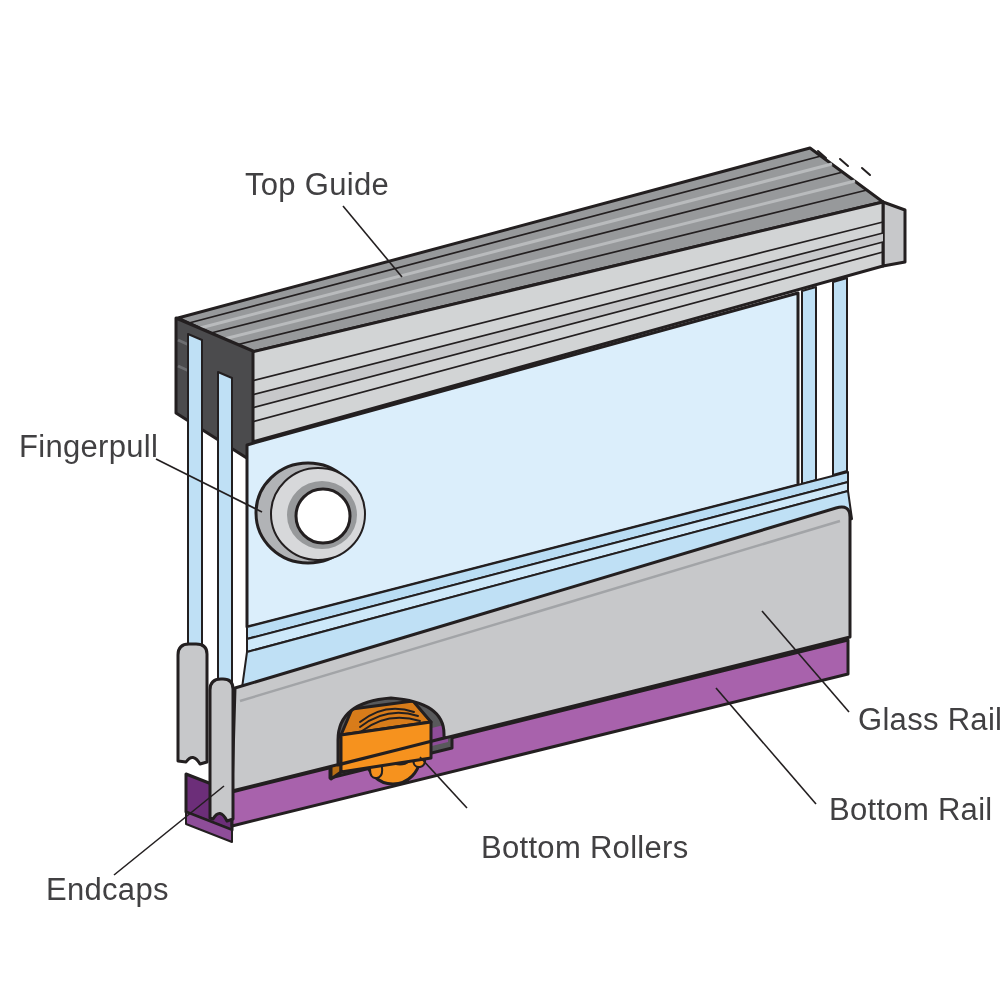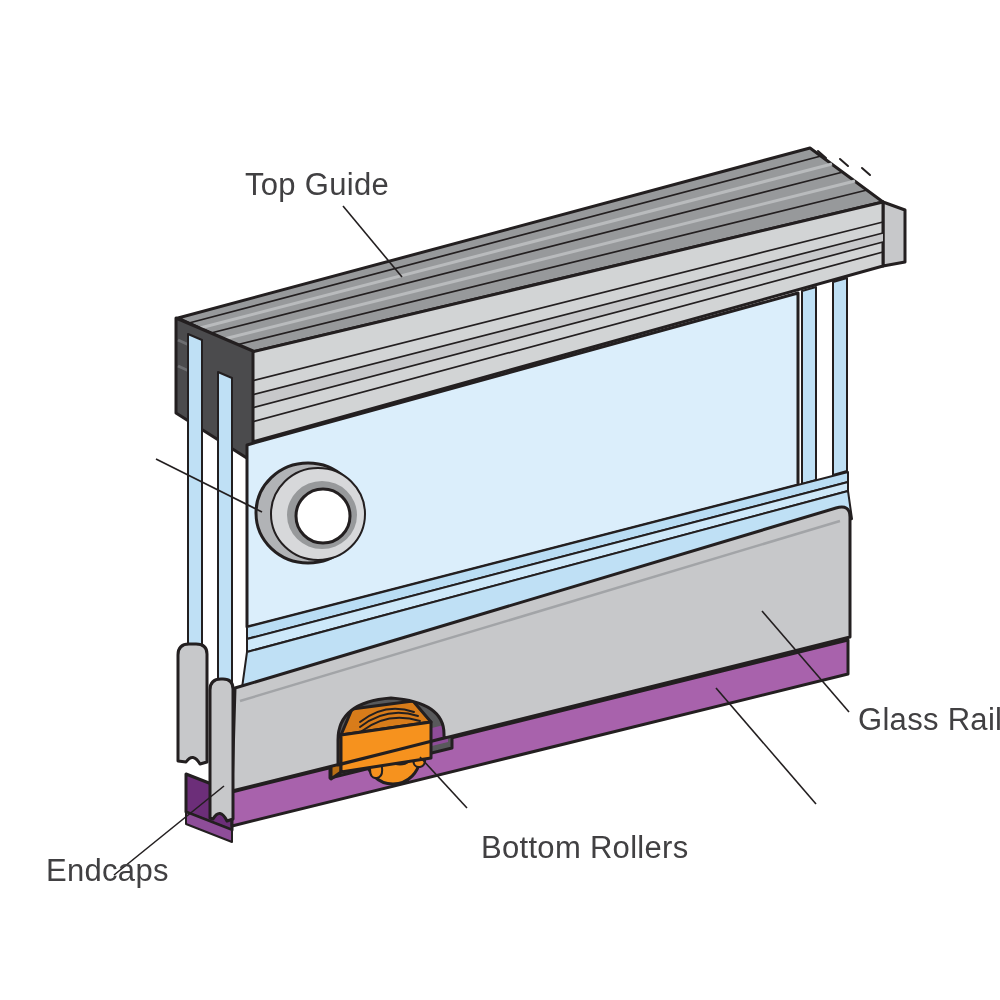--- a/index.html
+++ b/index.html
@@ -118,16 +118,18 @@
       <line class="leader" x1="343" y1="206" x2="402" y2="277"></line>
       <line class="leader" x1="156" y1="459" x2="262" y2="512"></line>
       <line class="leader" x1="849" y1="712" x2="762" y2="611"></line>
       <line class="leader" x1="816" y1="804" x2="716" y2="688"></line>
       <line class="leader" x1="467" y1="808" x2="420" y2="757"></line>
       <line class="leader" x1="114" y1="875" x2="224" y2="786"></line>
     </g>
   </svg>
 
   <div class="lbl" style="left:245px;top:167px">Top Guide</div>
+  <div class="lbl" style="left:19px;top:429px">Fingerpull</div>
   <div class="lbl" style="left:858px;top:702px">Glass Rail</div>
+  <div class="lbl" style="left:829px;top:792px">Bottom Rail</div>
   <div class="lbl" style="left:481px;top:830px">Bottom Rollers</div>
-  <div class="lbl" style="left:46px;top:853px">Endcaps</div>
+  <div class="lbl" style="left:46px;top:872px">Endcaps</div>
 </div>
 
 </body></html>

